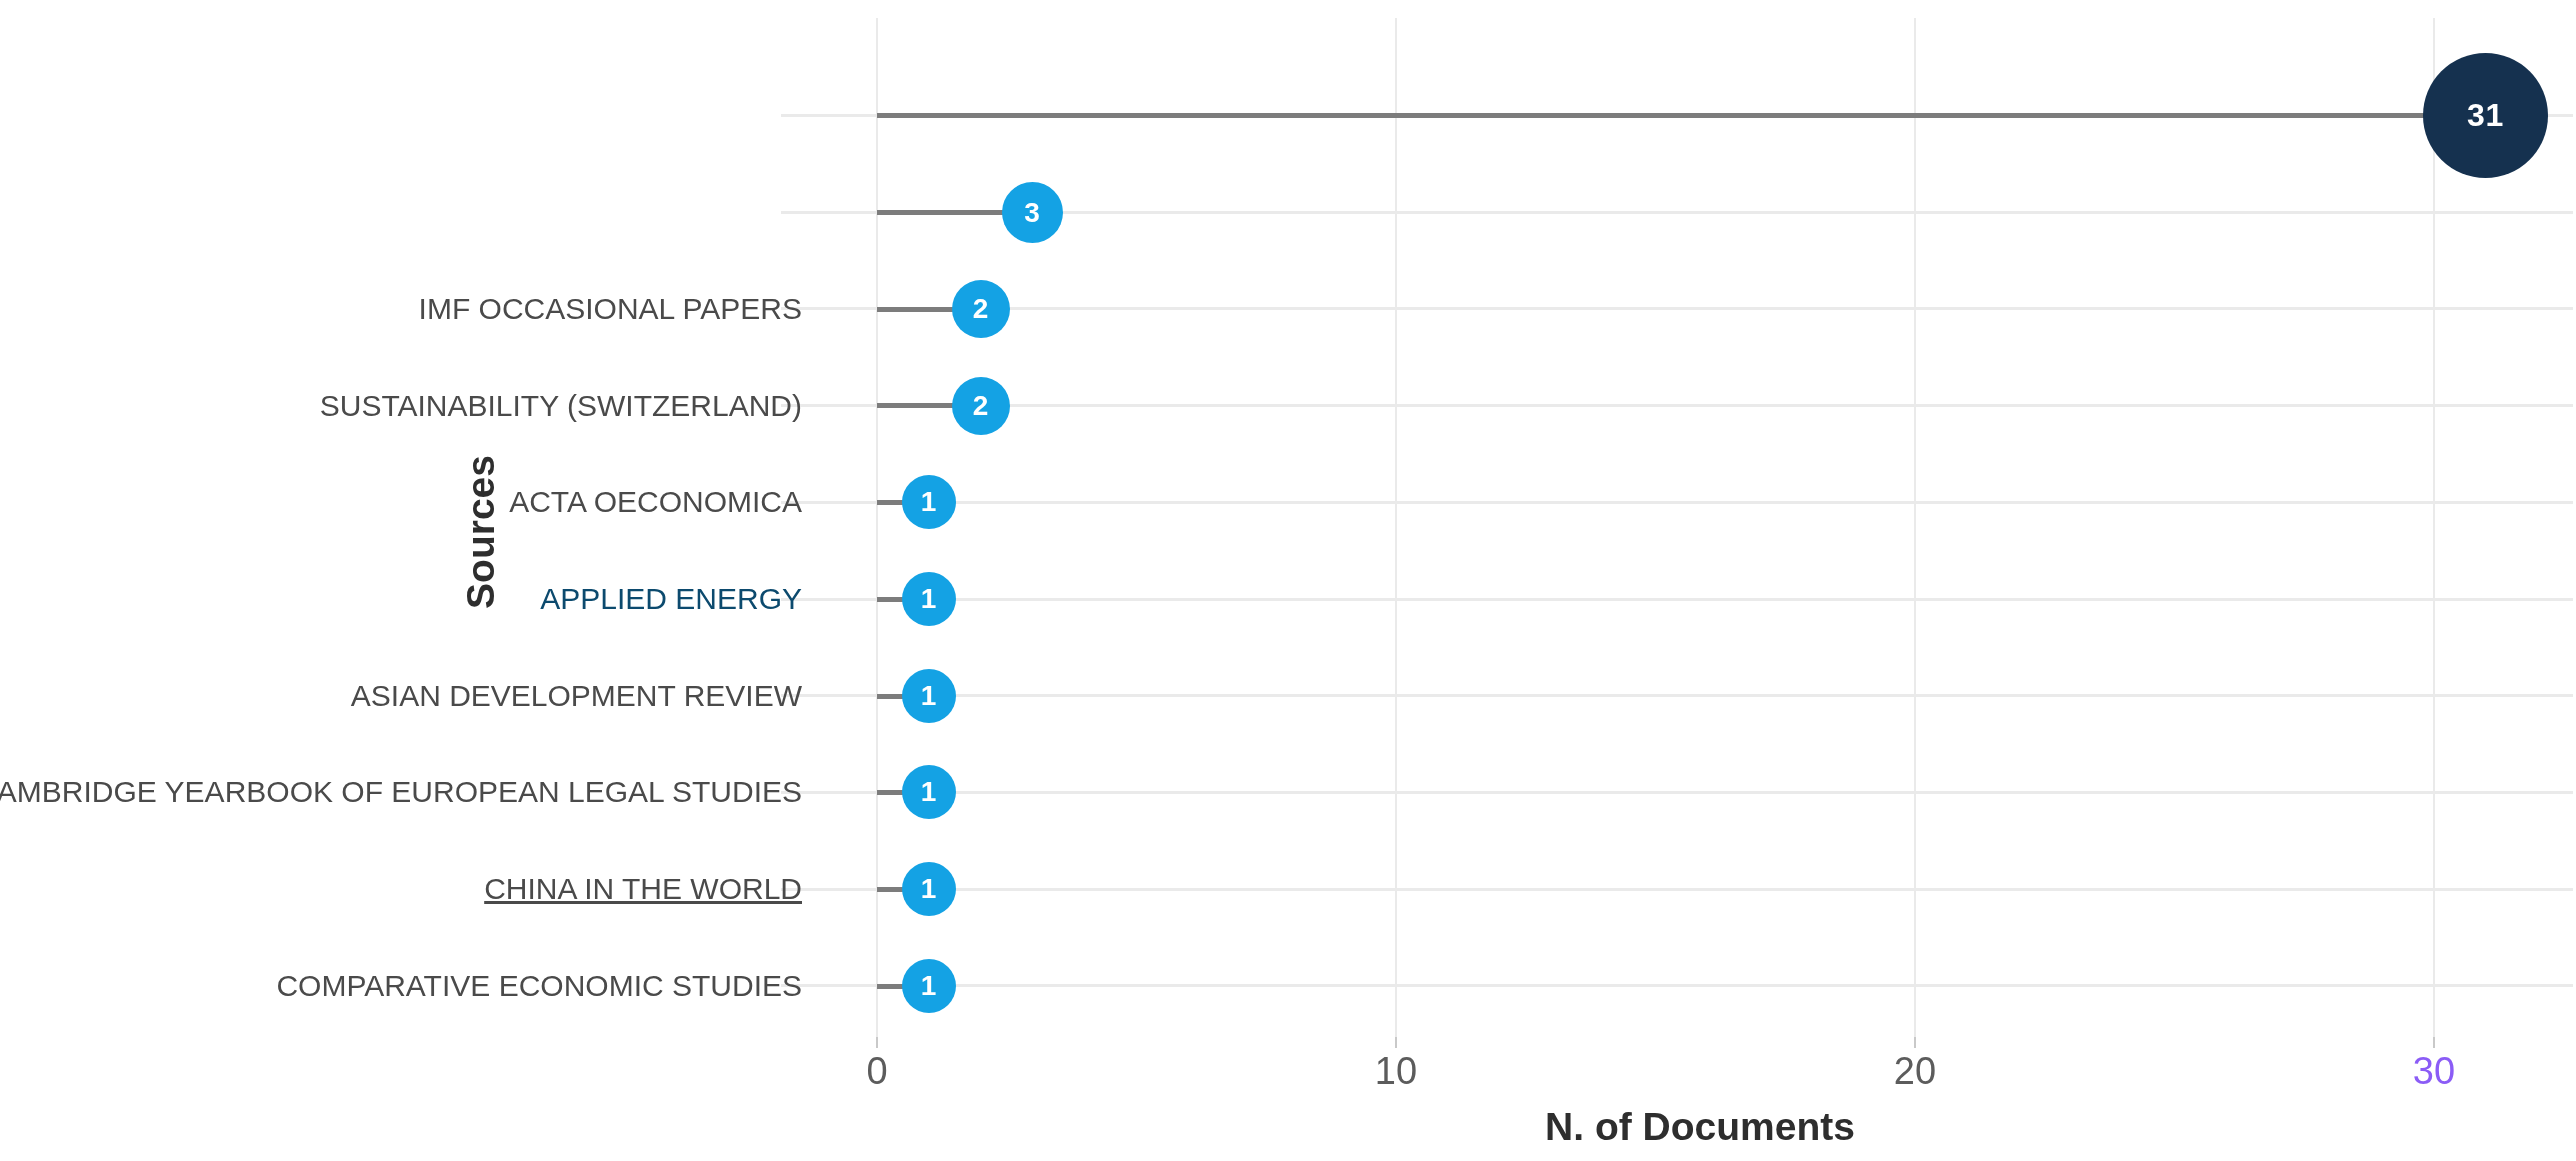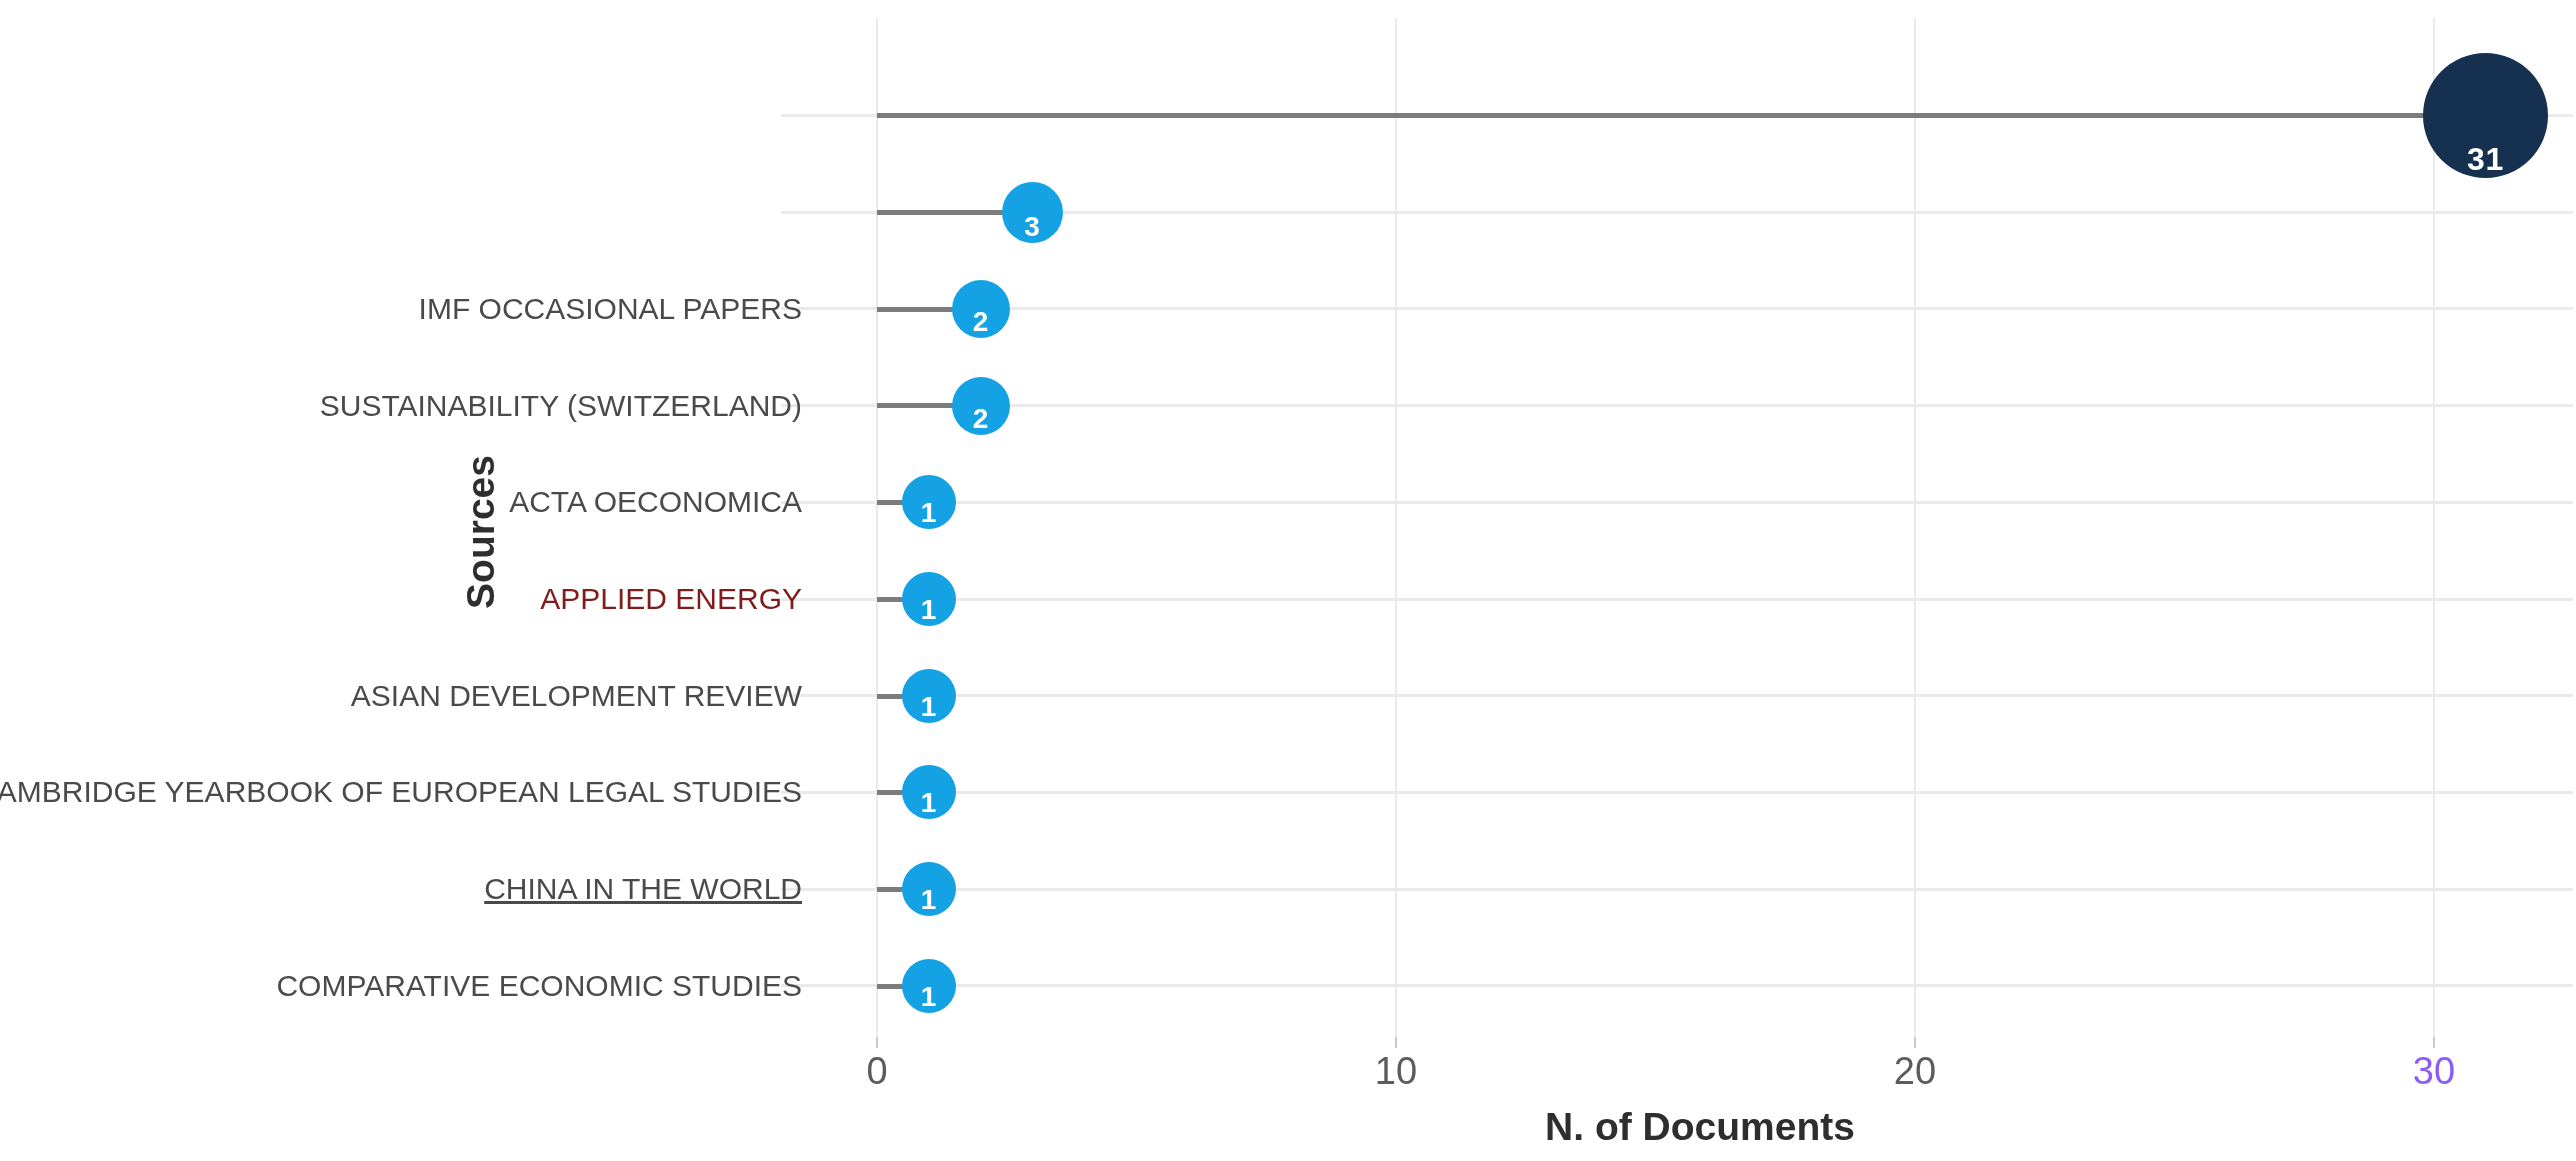--- a/index.html
+++ b/index.html
@@ -36,21 +36,21 @@
   .stem {
     position: absolute;
     height: 4.7px;
     z-index: 2;
   }
   .marker {
     position: absolute;
     border-radius: 50%;
     z-index: 3;
     display: flex;
-    align-items: flex-end;
+    align-items: center;
     justify-content: center;
     font-weight: bold;
     letter-spacing: 0.7px;
   }
   .cat-label {
     position: absolute;
     text-align: right;
     white-space: nowrap;
     font-size: 30px;
     z-index: 2;
@@ -118,21 +118,21 @@
       <span>2</span>
     </div>
     <div class="hgrid" style="left: 781px; top: 501px; width: 1792px; background: rgb(234, 234, 234);"></div>
     <div class="stem" style="left: 877px; top: 500px; width: 52px; background: rgb(124, 124, 124);"></div>
     <div class="cat-label" style="right: 1774px; top: 481px; height: 42px; line-height: 42px; color: rgb(74, 74, 74);">ACTA OECONOMICA</div>
     <div class="marker" style="left: 902px; top: 475px; width: 54px; height: 54px; background: rgb(20, 162, 228); color: rgb(255, 255, 255); font-size: 28px;">
       <span>1</span>
     </div>
     <div class="hgrid" style="left: 781px; top: 598px; width: 1792px; background: rgb(234, 234, 234);"></div>
     <div class="stem" style="left: 877px; top: 597px; width: 52px; background: rgb(124, 124, 124);"></div>
-    <div class="cat-label" style="right: 1774px; top: 578px; height: 42px; line-height: 42px; color: #7f1d1d;">APPLIED ENERGY</div>
+    <div class="cat-label" style="right: 1774px; top: 578px; height: 42px; line-height: 42px; color: #0c4a6e;">APPLIED ENERGY</div>
     <div class="marker" style="left: 902px; top: 572px; width: 54px; height: 54px; background: rgb(20, 162, 228); color: rgb(255, 255, 255); font-size: 28px;">
       <span>1</span>
     </div>
     <div class="hgrid" style="left: 781px; top: 694px; width: 1792px; background: rgb(234, 234, 234);"></div>
     <div class="stem" style="left: 877px; top: 694px; width: 52px; background: rgb(124, 124, 124);"></div>
     <div class="cat-label" style="right: 1774px; top: 675px; height: 42px; line-height: 42px; color: rgb(74, 74, 74);">ASIAN DEVELOPMENT REVIEW</div>
     <div class="marker" style="left: 902px; top: 669px; width: 54px; height: 54px; background: rgb(20, 162, 228); color: rgb(255, 255, 255); font-size: 28px;">
       <span>1</span>
     </div>
     <div class="hgrid" style="left: 781px; top: 791px; width: 1792px; background: rgb(234, 234, 234);"></div>

